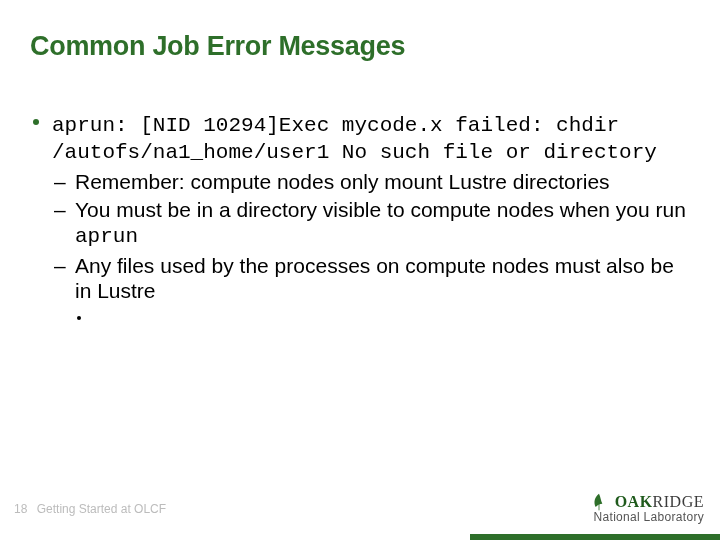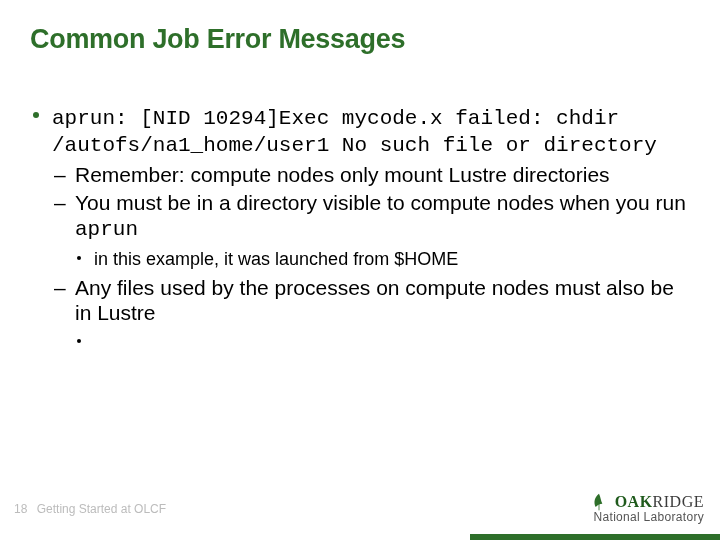--- a/index.html
+++ b/index.html
@@ -1,17 +1,17 @@
 <!DOCTYPE html>
 <html><head>
 <meta charset="utf-8">
 <style>
   * { box-sizing: border-box; margin: 0; padding: 0; }
   html, body { width: 720px; height: 540px; background: #fff; font-family: Arial, Helvetica, sans-serif; overflow: hidden; position: relative; }
-  .slide { width: 720px; height: 540px; position: relative; padding: 24px 30px 0 30px; }
+  .slide { width: 720px; height: 540px; position: relative; padding: 31px 30px 0 30px; }
   .title { color: #2e6f2a; font-weight: 900; font-size: 27px; letter-spacing: -0.3px; font-family: Arial Black, Arial, sans-serif; }
   .content { margin-top: 50px; color: #000; font-size: 21px; line-height: 1.18; }
   .mono { font-family: "Courier New", Courier, monospace; font-size: 21px; }
   .b1 { position: relative; padding-left: 22px; margin-bottom: 2px; }
   .b1 .dot { position: absolute; left: 3px; top: 7px; width: 6px; height: 6px; border-radius: 50%; background: #2e6f2a; }
   .b2 { position: relative; padding-left: 45px; font-size: 21px; margin-top: 4px; }
   .b2 .dash { position: absolute; left: 24px; top: 0; }
   .b3 { position: relative; padding-left: 64px; font-size: 18px; margin-top: 6px; margin-bottom: 6px; }
   .b3 .dot { position: absolute; left: 47px; top: 7px; width: 4px; height: 4px; border-radius: 50%; background: #000; }
   .footer { position: absolute; left: 14px; bottom: 24px; font-size: 12px; color: #bcbcbc; }
@@ -41,24 +41,20 @@
     <div class="b2">
       <span class="dash">–</span>
       <span>Remember: compute nodes only mount Lustre directories</span>
     </div>
 
     <div class="b2">
       <span class="dash">–</span>
       <span><span>You must be in a directory visible to compute nodes when you run </span><span class="mono">aprun</span></span>
     </div>
 
-    <div class="b3">
-      <span class="dot"></span>
-      <span>in this example, it was launched from $HOME</span>
-    </div>
 
     <div class="b2">
       <span class="dash">–</span>
       <span>Any files used by the processes on compute nodes must also be in Lustre</span>
     </div>
 
     <div class="b3">
       <span class="dot"></span>
     </div>
 

